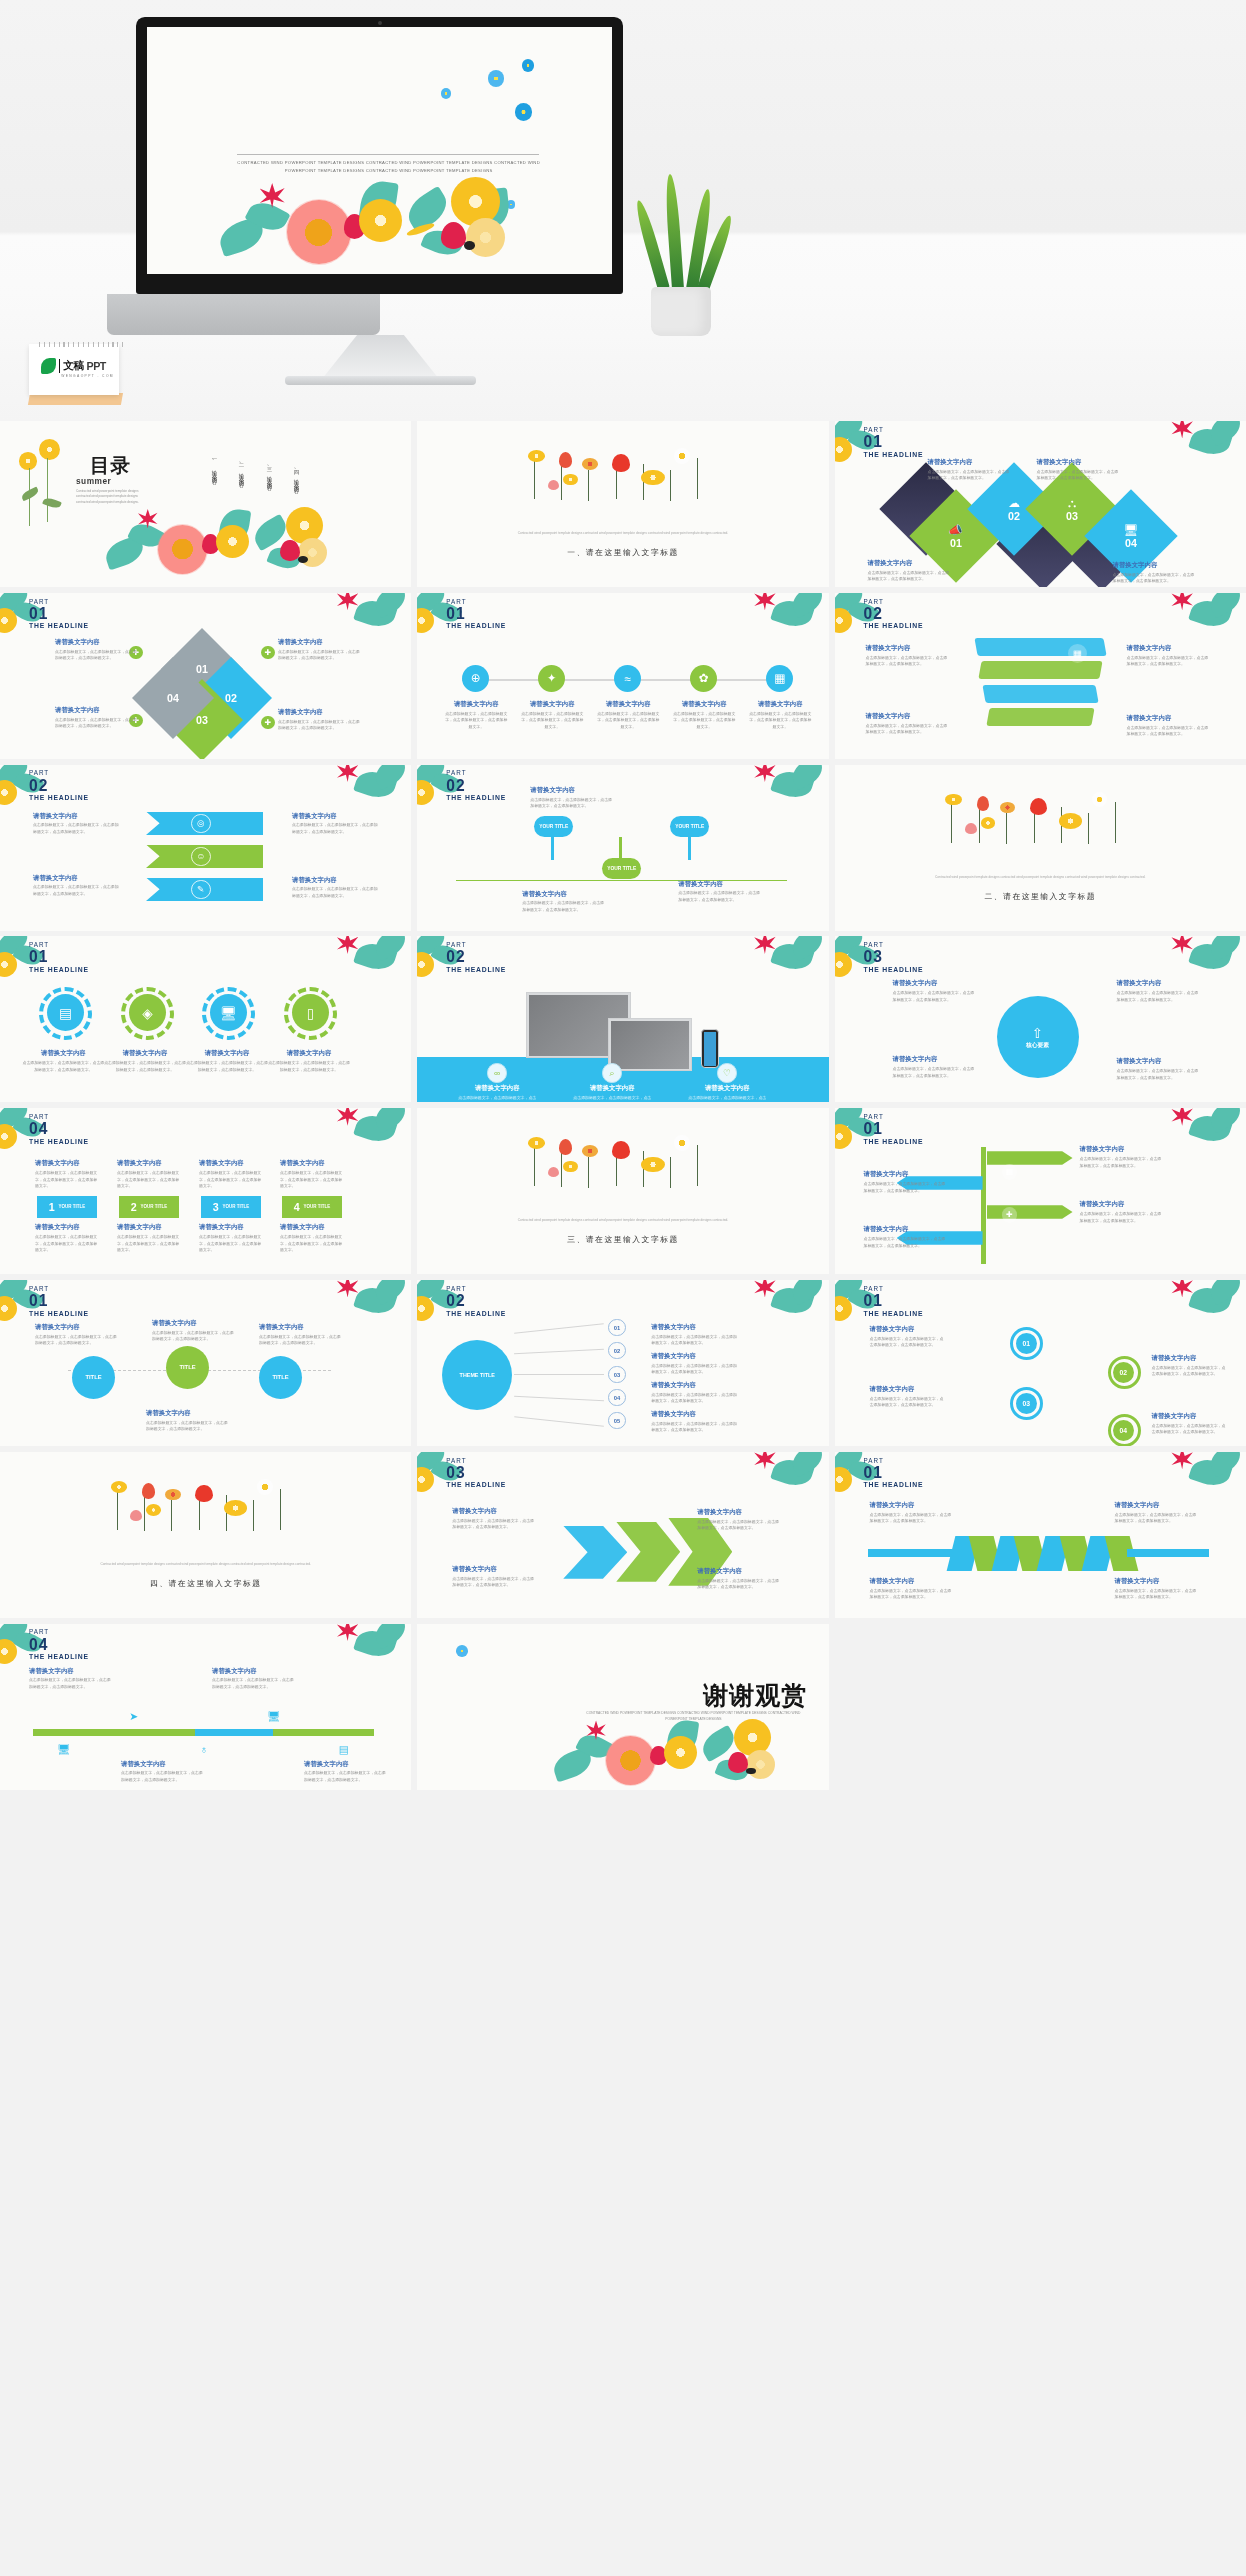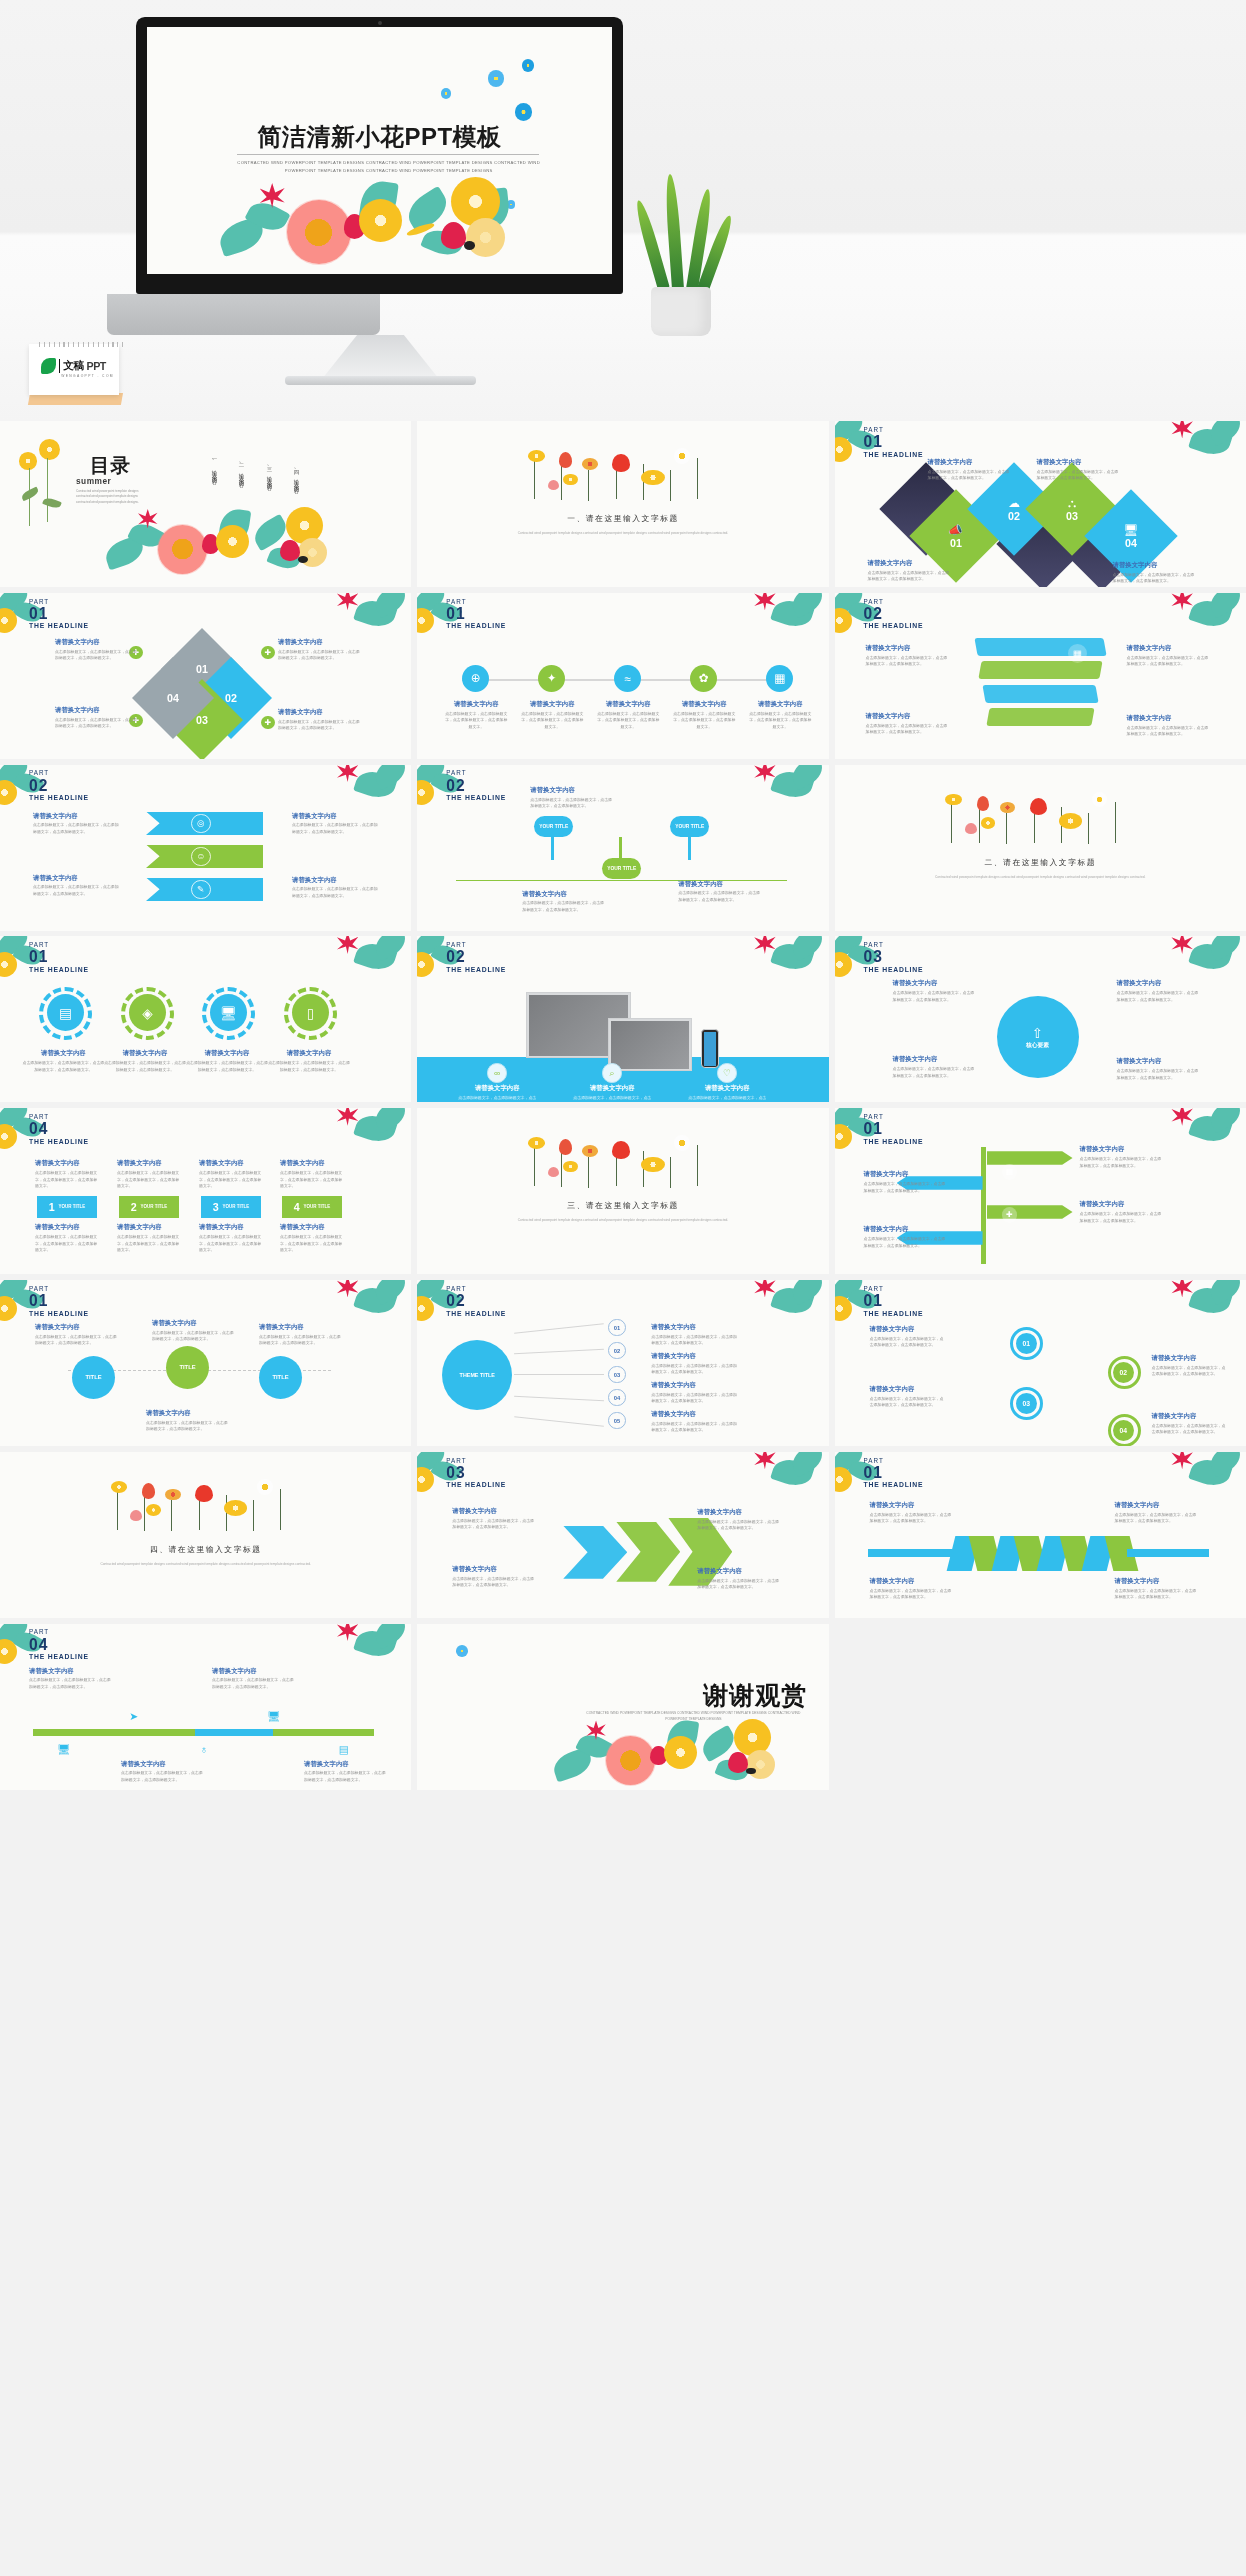--- a/index.html
+++ b/index.html
@@ -81,21 +81,21 @@
   .di{position:absolute;width:66px;height:66px;transform:rotate(45deg);}
   .di>span{position:absolute;inset:0;display:flex;flex-direction:column;
       align-items:center;justify-content:center;transform:rotate(-45deg);color:#fff;}
   .ci{position:absolute;border-radius:50%;display:flex;align-items:center;
       justify-content:center;color:#fff;}
   .ring{position:absolute;border-radius:50%;border:4.9px dashed;}
   .toc-t{position:absolute;left:90px;top:31px;font-size:19.5px;font-weight:bold;color:#1c1c1c;letter-spacing:1px;}
   .toc-s{position:absolute;left:76px;top:55px;font-size:8.3px;font-weight:bold;color:#3a3a3a;letter-spacing:0.5px;}
   .toc-p{position:absolute;left:76px;top:68px;width:68px;font-size:3.1px;color:#9a9a9a;line-height:1.75;}
   .toc-i{position:absolute;writing-mode:vertical-rl;font-size:5.5px;color:#4a4a4a;letter-spacing:1.9px;}
-  .sect-t{position:absolute;left:0;width:100%;text-align:center;font-size:7.8px;color:#333;letter-spacing:1.5px;}
+  .sect-t{position:absolute;left:0;width:100%;text-align:center;font-size:7.8px;color:#333;letter-spacing:1.5px;margin-top:34px;}
   .sect-b{position:absolute;left:22%;width:56%;text-align:center;font-size:3.2px;color:#a7a7a7;line-height:1.9;}
   .thk{position:absolute;right:21.4px;top:55px;font-size:25px;font-weight:bold;color:#141414;letter-spacing:1px;}
   .thk-s{position:absolute;right:23.4px;top:86px;width:224px;text-align:center;font-size:3.3px;color:#8e8e8e;line-height:1.9;}
   .dev-band{position:absolute;left:0;bottom:0;width:100%;height:45px;background:#32bdec;}
   .mini-mon{position:absolute;background:#d9dbdd;border:1.9px solid #cfd1d3;}
   .mini-scr{position:absolute;inset:1.9px;background:linear-gradient(135deg,#7b7d80,#9b9da0);}
   .timeline{position:absolute;height:1.9px;background:#d7d7d7;}
   .ribbon{position:absolute;border-radius:2.9px;}
 </style>
 </head>
@@ -107,21 +107,20 @@
   <div class="monitor">
     <div class="monitor-cam"></div>
     <div class="screen">
 
       <div class="bflow" style="left:341px;top:43px;width:16.6px;height:16.6px;"></div>
       <div class="bflow dk" style="left:375px;top:32px;width:12.7px;height:12.7px;"></div>
       <div class="bflow" style="left:294px;top:61px;width:10.7px;height:10.7px;"></div>
       <div class="bflow dk" style="left:368px;top:76px;width:17.5px;height:17.5px;"></div>
       <div class="bflow" style="left:360px;top:173px;width:8.8px;height:8.8px;"></div>
 
-      <div class="s-title">简洁清新小花PPT模板</div>
       <div class="s-rule"></div>
       <div class="s-sub">CONTRACTED WIND POWERPOINT TEMPLATE DESIGNS CONTRACTED WIND POWERPOINT TEMPLATE DESIGNS CONTRACTED WIND POWERPOINT TEMPLATE DESIGNS CONTRACTED WIND POWERPOINT TEMPLATE DESIGNS</div>
 
       <div class="bq" style="left:68px;top:148px;width:350px;height:107px;">
         <div class="leaf" style="left:3.9px;top:47px;width:45px;height:29px;transform:rotate(-18deg);"></div>
         <div class="leaf" style="left:33px;top:29px;width:39px;height:25px;transform:rotate(28deg);"></div>
         <div class="leaf" style="left:146px;top:5.8px;width:35px;height:43px;transform:rotate(8deg);"></div>
         <div class="leaf" style="left:191px;top:19.5px;width:43px;height:29px;transform:rotate(-32deg);"></div>
         <div class="leaf" style="left:208px;top:56px;width:39px;height:23.4px;transform:rotate(22deg);"></div>
         <div class="leaf" style="left:261px;top:13.6px;width:33px;height:39px;transform:rotate(-6deg);"></div>

